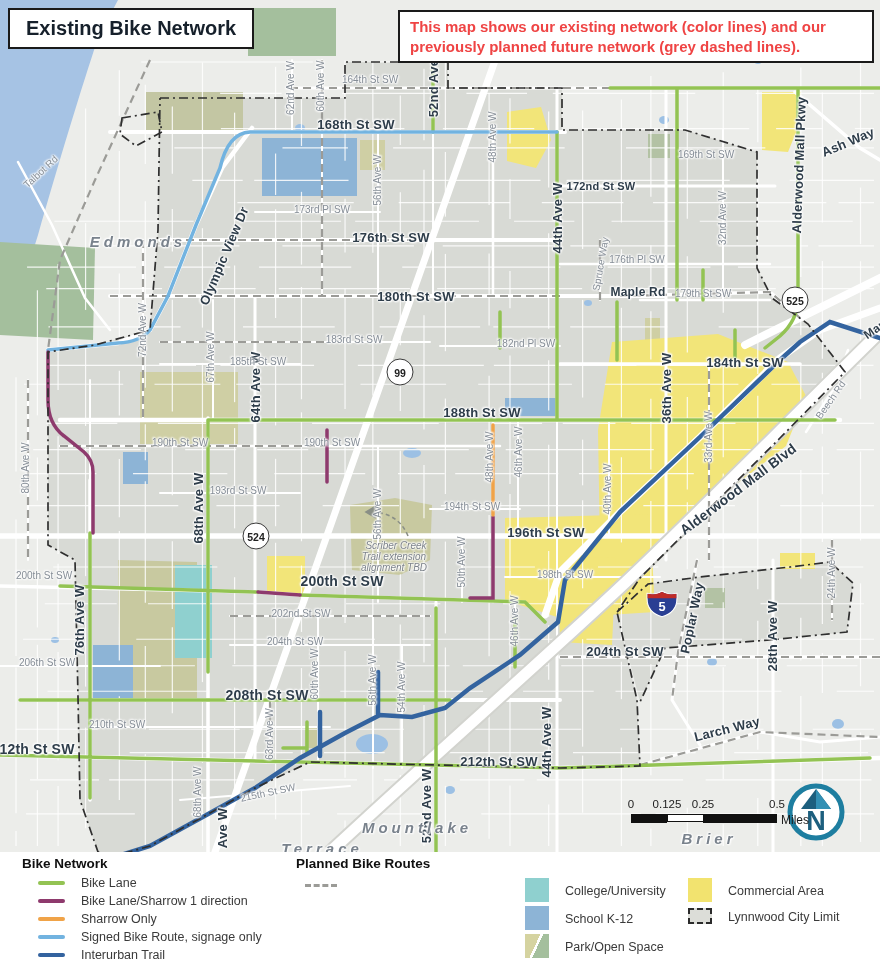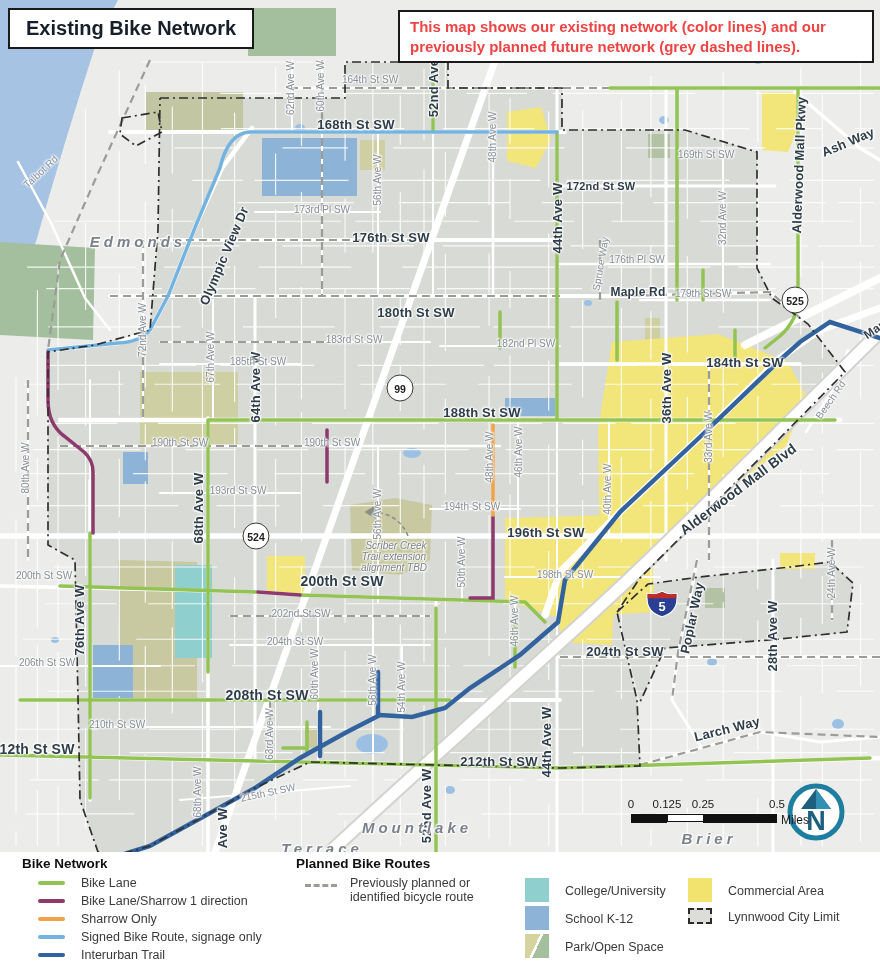--- a/index.html
+++ b/index.html
@@ -490,21 +490,21 @@
   <g stroke="#2f2f2f" stroke-width="1.7" stroke-dasharray="9 4 2 4" fill="none">
     <path d="M160,98 L345,98 L345,62 L448,62 L448,88 L562,88 L562,130 L685,130 L757,152 L757,268 L772,298 L808,324 L845,372 L780,438 L700,518 L640,578 L617,612 L637,700 L640,766 L560,768 L310,762 L255,788 L210,813 L150,846 L118,855"></path>
     <path d="M118,855 L98,852 L80,800 L78,697 L75,560 L48,545 L48,352 L95,345 L150,330 L158,230 L160,98"></path>
     <path d="M617,612 L648,584 L700,577 L790,567 L830,562 L853,583 L847,632 L770,640 L665,648 L640,702"></path>
     <path d="M122,118 L158,112 L162,132 L136,146 L120,134 Z"></path>
   </g>
 </svg>
 <div id="label-layer">
       <div class="lbl lbl-st" style="left: 356px; top: 124px;">168th St SW</div>
       <div class="lbl lbl-st" style="left: 391px; top: 237px;">176th St SW</div>
-      <div class="lbl lbl-st" style="left: 416px; top: 296px; margin-top: 16px;">180th St SW</div>
+      <div class="lbl lbl-st" style="left: 416px; top: 296px;">180th St SW</div>
       <div class="lbl lbl-st" style="left: 745px; top: 362px;">184th St SW</div>
       <div class="lbl lbl-st" style="left: 482px; top: 412px;">188th St SW</div>
       <div class="lbl lbl-st" style="left: 546px; top: 532px;">196th St SW</div>
       <div class="lbl lbl-st" style="left: 342px; top: 581px; font-size: 14px;">200th St SW</div>
       <div class="lbl lbl-st" style="left: 267px; top: 695px; font-size: 14px;">208th St SW</div>
       <div class="lbl lbl-st" style="left: 33px; top: 749px; font-size: 14px;">212th St SW</div>
       <div class="lbl lbl-st" style="left: 499px; top: 761px;">212th St SW</div>
       <div class="lbl lbl-st" style="left: 625px; top: 651px;">204th St SW</div>
       <div class="lbl lbl-st" style="left: 601px; top: 186px; font-size: 11px;">172nd St SW</div>
       <div class="lbl lbl-st" style="left: 638px; top: 292px; font-size: 12px;">Maple Rd</div>
@@ -568,21 +568,21 @@
       <div class="lbl lbl-mi" style="left: 402px; top: 687px; --r: -90deg;">54th Ave W</div>
       <div class="lbl lbl-mi" style="left: 832px; top: 573px; --r: -90deg;">24th Ave W</div>
       <div class="lbl lbl-mi" style="left: 198px; top: 792px; --r: -90deg;">68th Ave W</div>
       <div class="lbl lbl-ci" style="left: 138px; top: 241px;">Edmonds</div>
       <div class="lbl lbl-ci" style="left: 417px; top: 827px;">Mountlake</div>
       <div class="lbl lbl-ci" style="left: 322px; top: 848px;">Terrace</div>
       <div class="lbl lbl-ci" style="left: 709px; top: 838px;">Brier</div>
       <div class="lbl lbl-an" style="left: 396px; top: 546px;">Scriber Creek</div>
       <div class="lbl lbl-an" style="left: 394px; top: 557px;">Trail extension</div>
       <div class="lbl lbl-an" style="left: 394px; top: 568px;">alignment TBD</div>
-      <div class="shield-circle" style="left: 400px; top: 372px; margin-top: 16px;">99</div>
+      <div class="shield-circle" style="left: 400px; top: 372px;">99</div>
       <div class="shield-circle" style="left: 256px; top: 536px;">524</div>
       <div class="shield-circle" style="left: 795px; top: 300px;">525</div>
       <div class="shield-i5" style="left: 646px; top: 590px;">
         <svg width="32" height="28" viewBox="0 0 30 26">
           <path d="M15,1 C19,3.5 25,4 29,3 L29,8 C29,17 23,22.5 15,25 C7,22.5 1,17 1,8 L1,3 C5,4 11,3.5 15,1 Z" fill="#2a3f93" stroke="#fff" stroke-width="1"></path>
           <path d="M15,1.5 C19,4 25,4.3 28.5,3.4 L28.5,7.5 L1.5,7.5 L1.5,3.4 C5,4.3 11,4 15,1.5 Z" fill="#bf2b28"></path>
           <text x="15" y="20" text-anchor="middle" font-size="12" font-weight="bold" fill="#fff" font-family="Liberation Sans, sans-serif">5</text>
         </svg>
       </div>
     </div>
@@ -631,24 +631,20 @@
     <span class="leg-line" style="background: rgb(114, 179, 224);"></span>
     <span class="leg-text">Signed Bike Route, signage only</span>
   </div>
   <div class="leg-row" style="left:38px;top:96px;">
     <span class="leg-line" style="background: rgb(51, 99, 159);"></span>
     <span class="leg-text">Interurban Trail</span>
   </div>
 
   <div class="leg-head" style="left:296px;top:4px;">Planned Bike Routes</div>
   <div class="planned-dash" style="left:305px;top:32px;"></div>
-  <div class="leg-text" style="position:absolute;left:350px;top:24px;">
-    <div>Previously planned or</div>
-    <div>identified bicycle route</div>
-  </div>
 
   <div class="leg-swatch" style="left: 525px; top: 26px; background: rgb(143, 208, 207);"></div>
   <div class="leg-text" style="position:absolute;left:565px;top:32px;">College/University</div>
   <div class="leg-swatch" style="left: 525px; top: 54px; background: rgb(141, 180, 214);"></div>
   <div class="leg-text" style="position:absolute;left:565px;top:60px;">School K-12</div>
   <div class="leg-swatch" style="left:525px;top:82px;background:linear-gradient(115deg,#d5d3a0 44%,#ffffff 44%,#ffffff 52%,#a4bf9d 52%);"></div>
   <div class="leg-text" style="position:absolute;left:565px;top:88px;">Park/Open Space</div>
 
   <div class="leg-swatch" style="left: 688px; top: 26px; background: rgb(242, 227, 111);"></div>
   <div class="leg-text" style="position:absolute;left:728px;top:32px;">Commercial Area</div>

